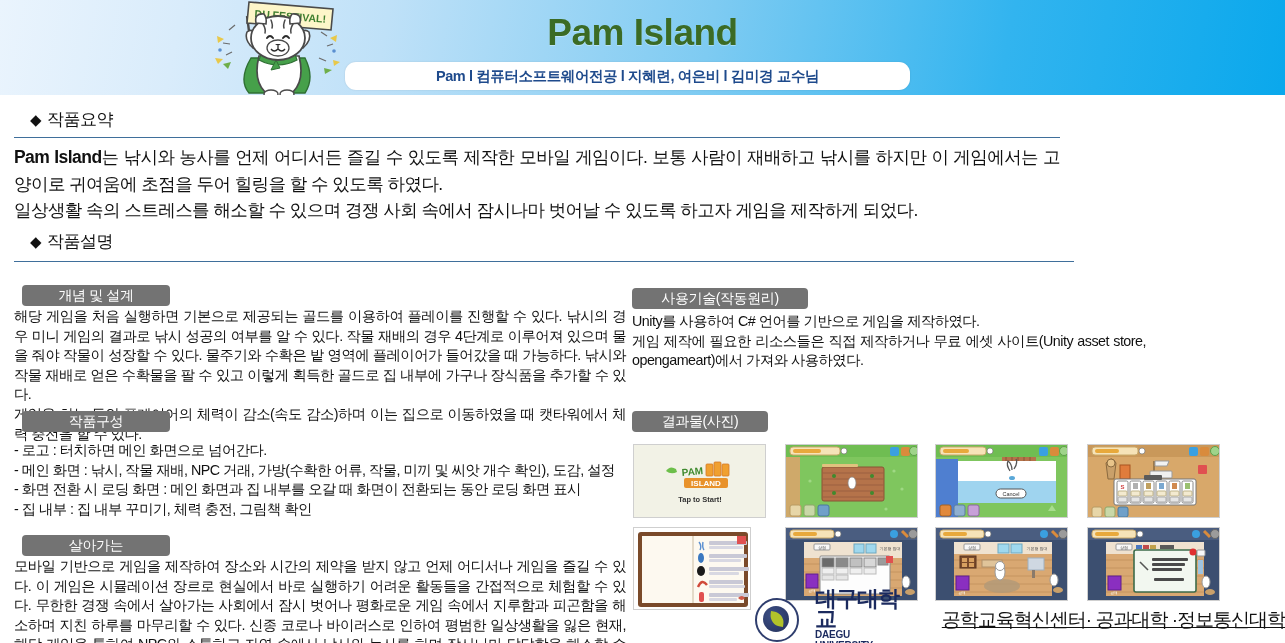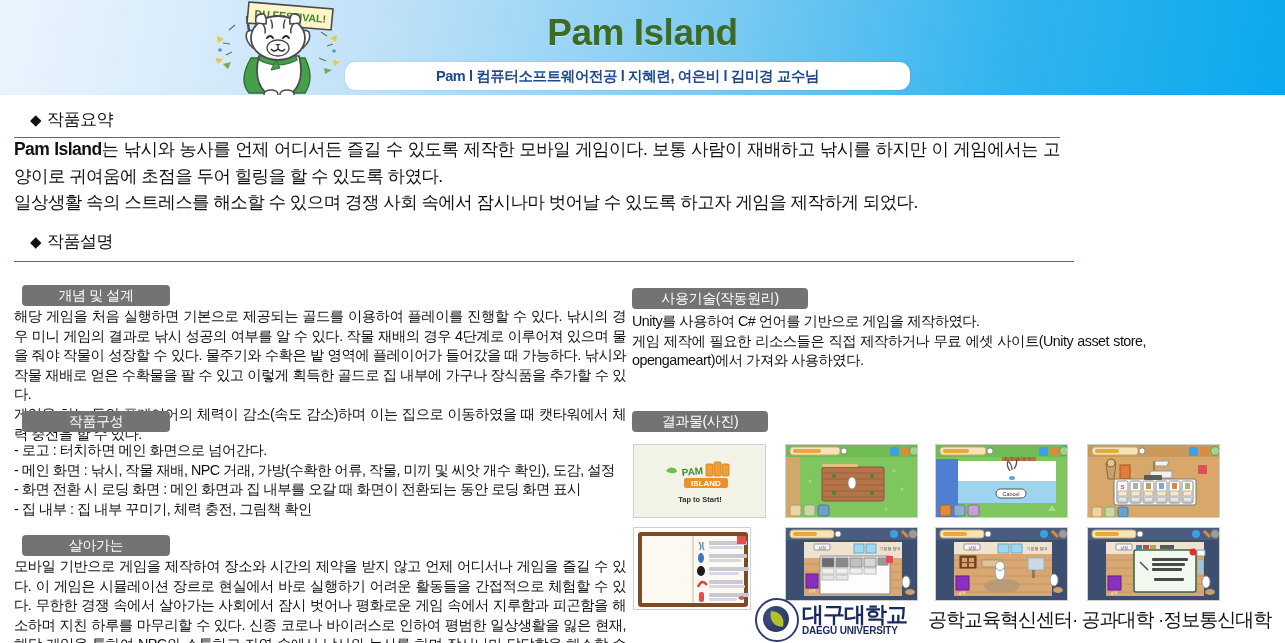--- a/index.html
+++ b/index.html
@@ -39,21 +39,21 @@
   
   .section-head{
     position:absolute;font-size:17px;color:#111;letter-spacing:-0.5px;
     white-space:nowrap;
   }
   .diamond{display:inline-block;margin-right:6px;font-size:15px;}
   .rule{
     position:absolute;height:0;border-top:1.5px solid #3f6f9b;
   }
   .summary-body{
-    position:absolute;left:14px;top:136px;width:1046px;
+    position:absolute;left:14px;top:144px;width:1046px;
     font-size:17.5px;line-height:26.5px;letter-spacing:-0.55px;
     color:#111;white-space:pre-line;text-align:justify;
   }
   .summary-body b{font-weight:bold;}
 
   
   .badge{
     position:absolute;height:21px;border-radius:4px;
     background:#737373;color:#ffffff;
     font-size:14px;letter-spacing:-0.4px;
@@ -71,38 +71,38 @@
   
   .shot{
     position:absolute;box-sizing:border-box;overflow:hidden;
     border:1px solid #cfcfcf;background:#fff;
   }
   .shot .inner{position:absolute;left:0;top:0;right:0;bottom:0;overflow:hidden;}
 
   
   .footer{
     position:absolute;left:755px;top:598px;height:44px;
-    display:flex;align-items:center;gap:3px;
+    display:flex;align-items:center;gap:16px;
   }
   .du-seal{
     width:40px;height:40px;border-radius:50%;
     background:#ffffff;border:2px solid #2f3e6e;
     position:relative;overflow:hidden;flex:none;
   }
   .du-seal .globe{
     position:absolute;left:6px;top:6px;width:26px;height:26px;border-radius:50%;
     background:radial-gradient(circle at 35% 35%,#3c4f86 0%,#2f3e6e 55%,#25325a 100%);
   }
   .du-seal .leaf{
     position:absolute;left:13px;top:12px;width:14px;height:14px;
     background:#b2c32a;border-radius:0 80% 0 80%;transform:rotate(8deg);
   }
   .du-kr{font-size:22px;font-weight:bold;color:#1b2a5e;letter-spacing:-1px;line-height:20px;}
   .du-en{font-size:10px;font-weight:bold;color:#1b2a5e;letter-spacing:-0.2px;line-height:11px;}
-  .du-dept{font-size:19px;color:#111;letter-spacing:-1px;margin-left:18px;white-space:nowrap;}
+  .du-dept{font-size:19px;color:#111;letter-spacing:-1px;margin-left:18px;white-space:nowrap;text-decoration:underline;}
 </style>
 </head>
 <body>
 
 <div class="header">
 
   <div class="mascot">
     <svg viewBox="0 0 165 100" width="165" height="100">
 
       <g stroke="#6b6b6b" stroke-width="1.2" fill="none">

